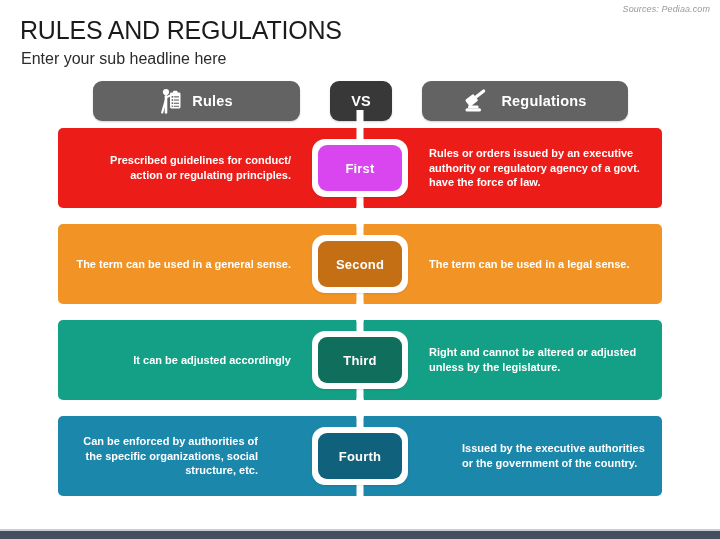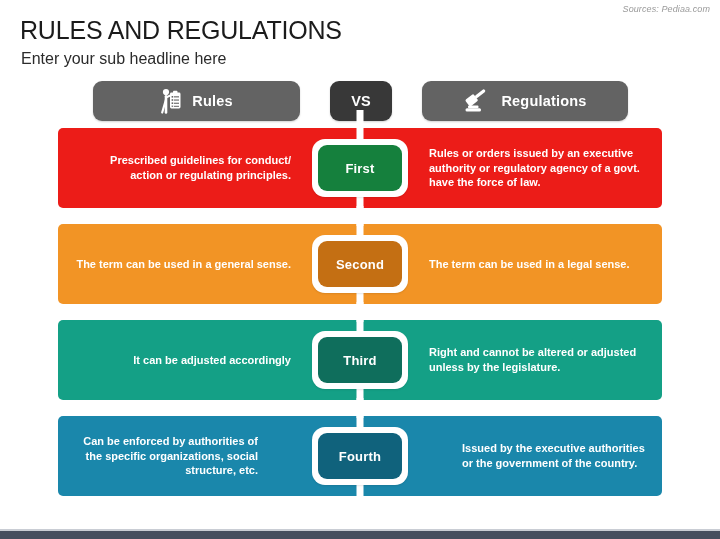--- a/index.html
+++ b/index.html
@@ -162,21 +162,21 @@
     left: 50%;
     transform: translateX(-50%);
     width: 7px;
     top: -18px;
     bottom: -18px;
     background: #ffffff;
   }
 
   
   .row-red    { background: #ec1c18; }
-  .row-red    .badge { background: #15803d; }
+  .row-red    .badge { background: #d946ef; }
   .row-orange { background: #f29425; }
   .row-orange .badge { background: #c46f13; }
   .row-teal   { background: #14a086; }
   .row-teal   .badge { background: #0f6e5c; }
   .row-blue   { background: #1a87ab; gap: 33px; }
   .row-blue   .badge { background: #10627c; }
 
   
   .bottom-bar {
     position: absolute;

